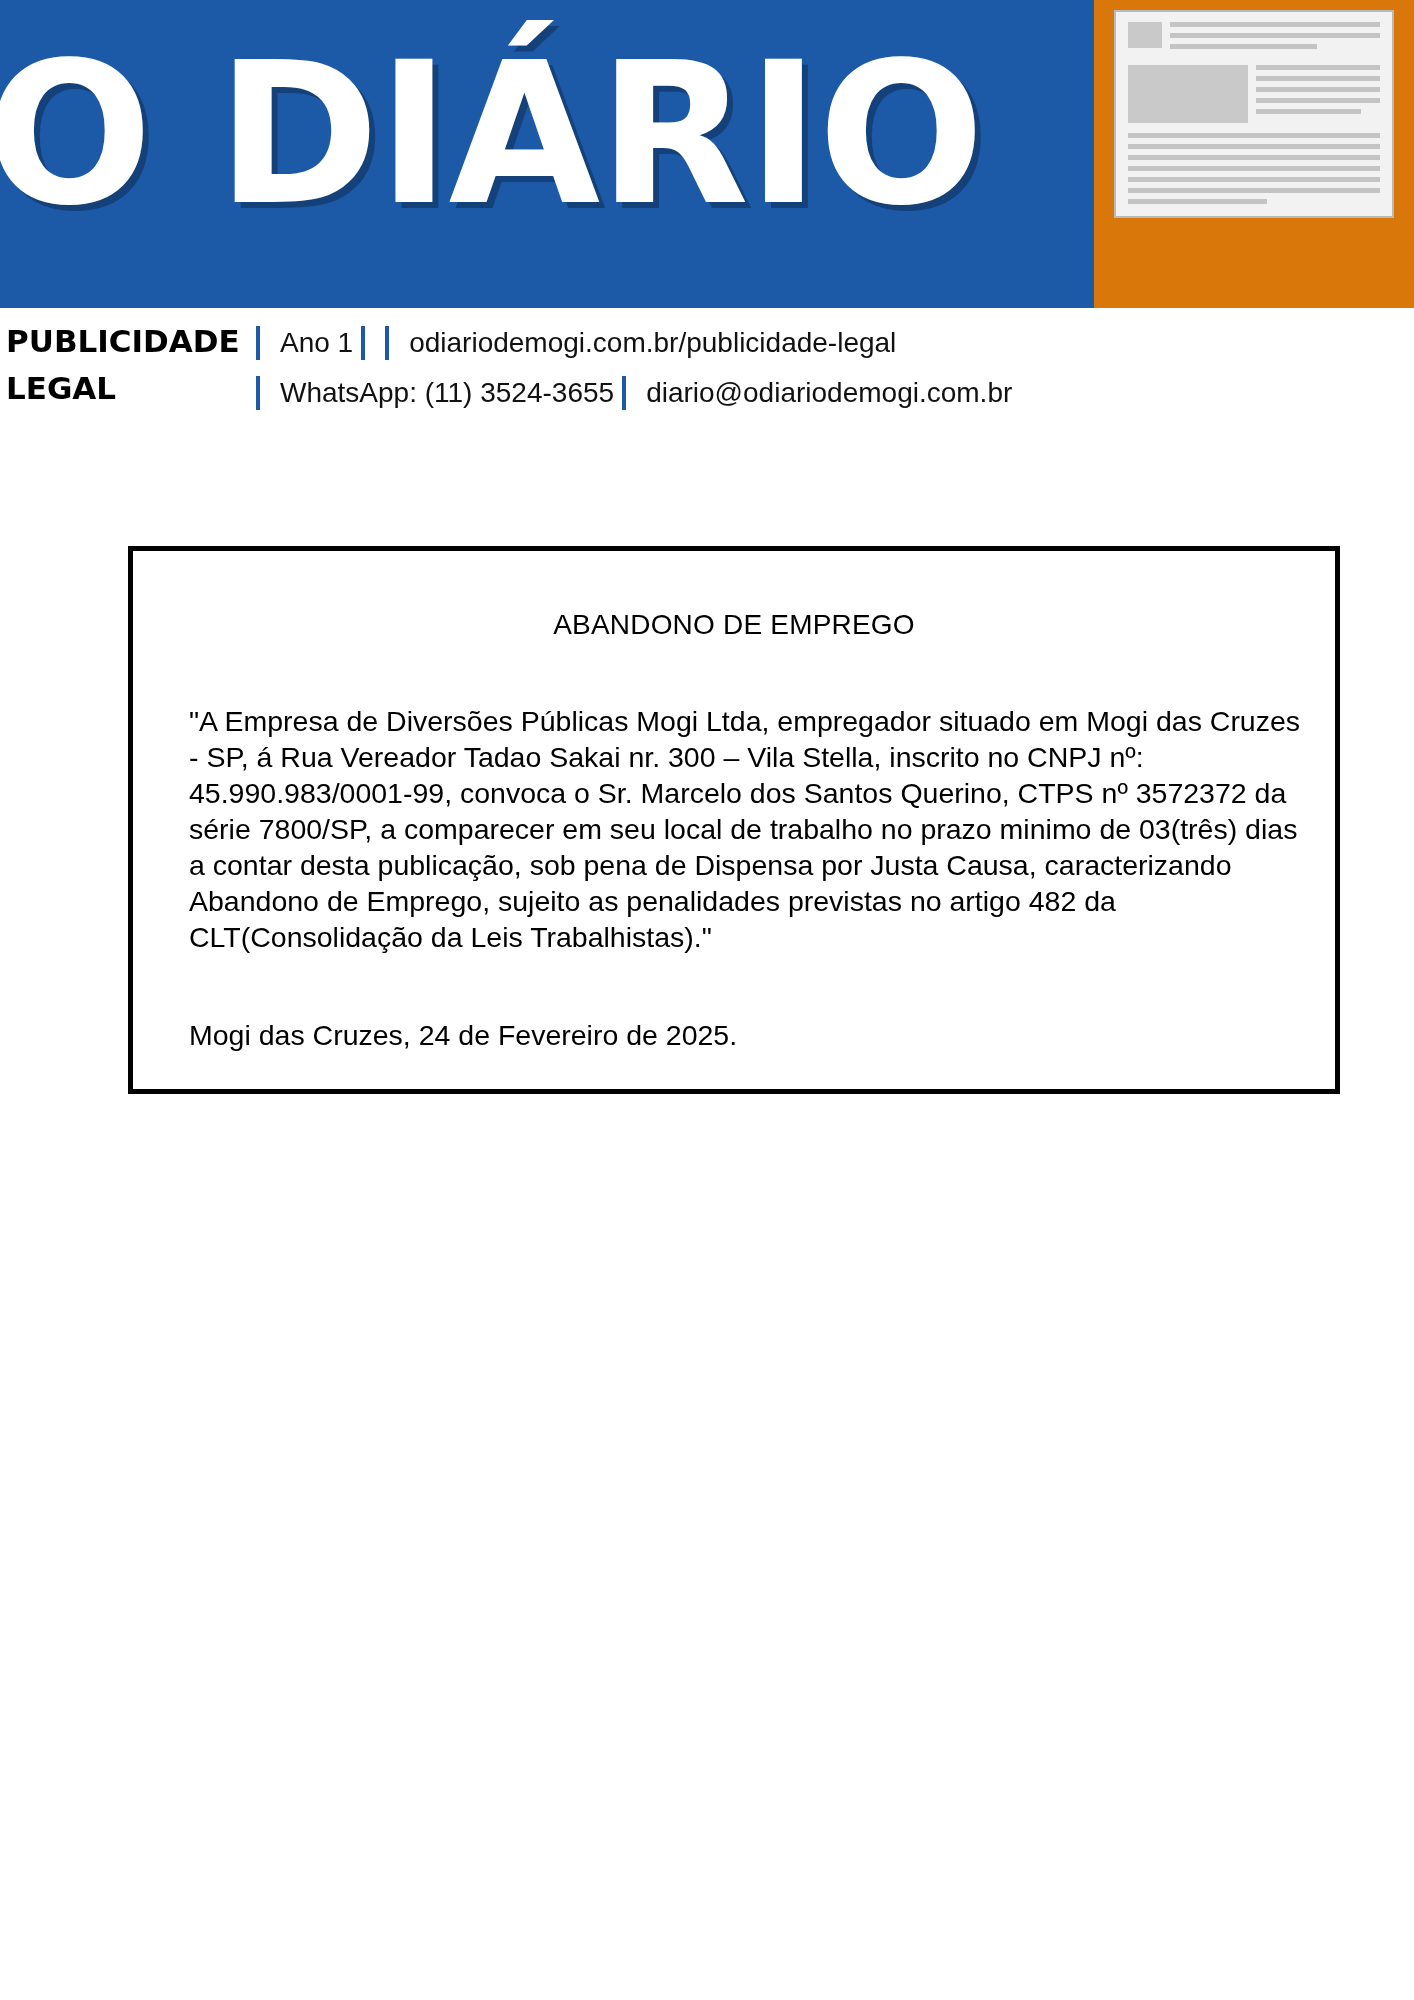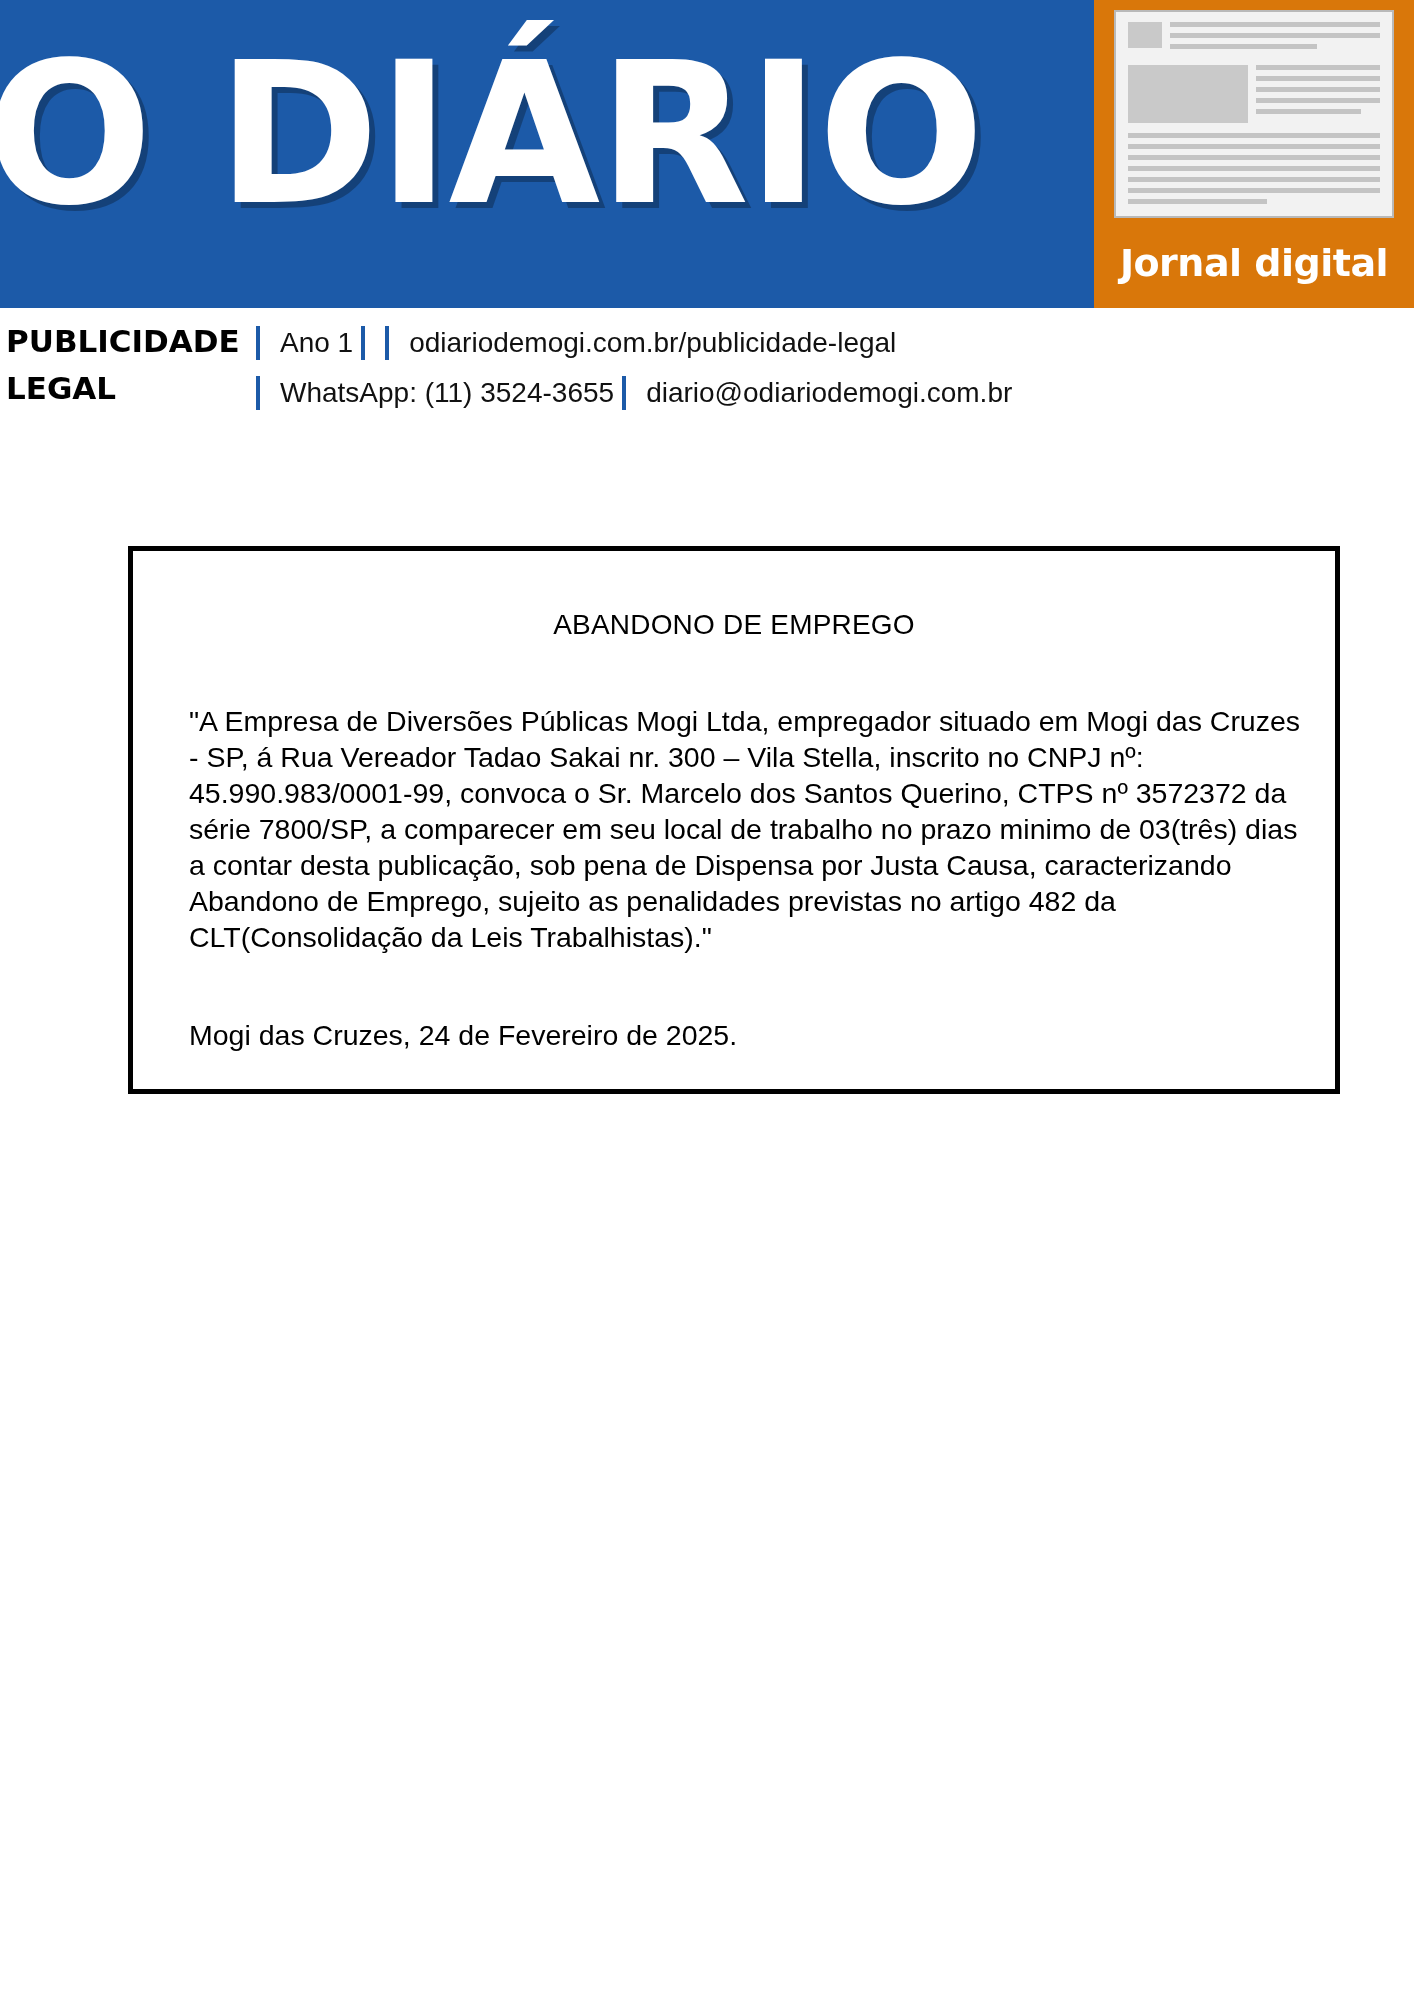--- a/index.html
+++ b/index.html
@@ -184,21 +184,20 @@
         </div>
       </div>
       <div class="pt-line" style="width:100%;"></div>
       <div class="pt-line" style="width:100%;"></div>
       <div class="pt-line" style="width:100%;"></div>
       <div class="pt-line" style="width:100%;"></div>
       <div class="pt-line" style="width:100%;"></div>
       <div class="pt-line" style="width:100%;"></div>
       <div class="pt-line" style="width:55%;"></div>
     </div>
-    <div class="thumb-label">Jornal digital</div>
   </div>
 
 </div>
 
 <div class="infobar">
 
   <div class="infobar-label">
     <div>PUBLICIDADE</div>
     <div>LEGAL</div>
   </div>

